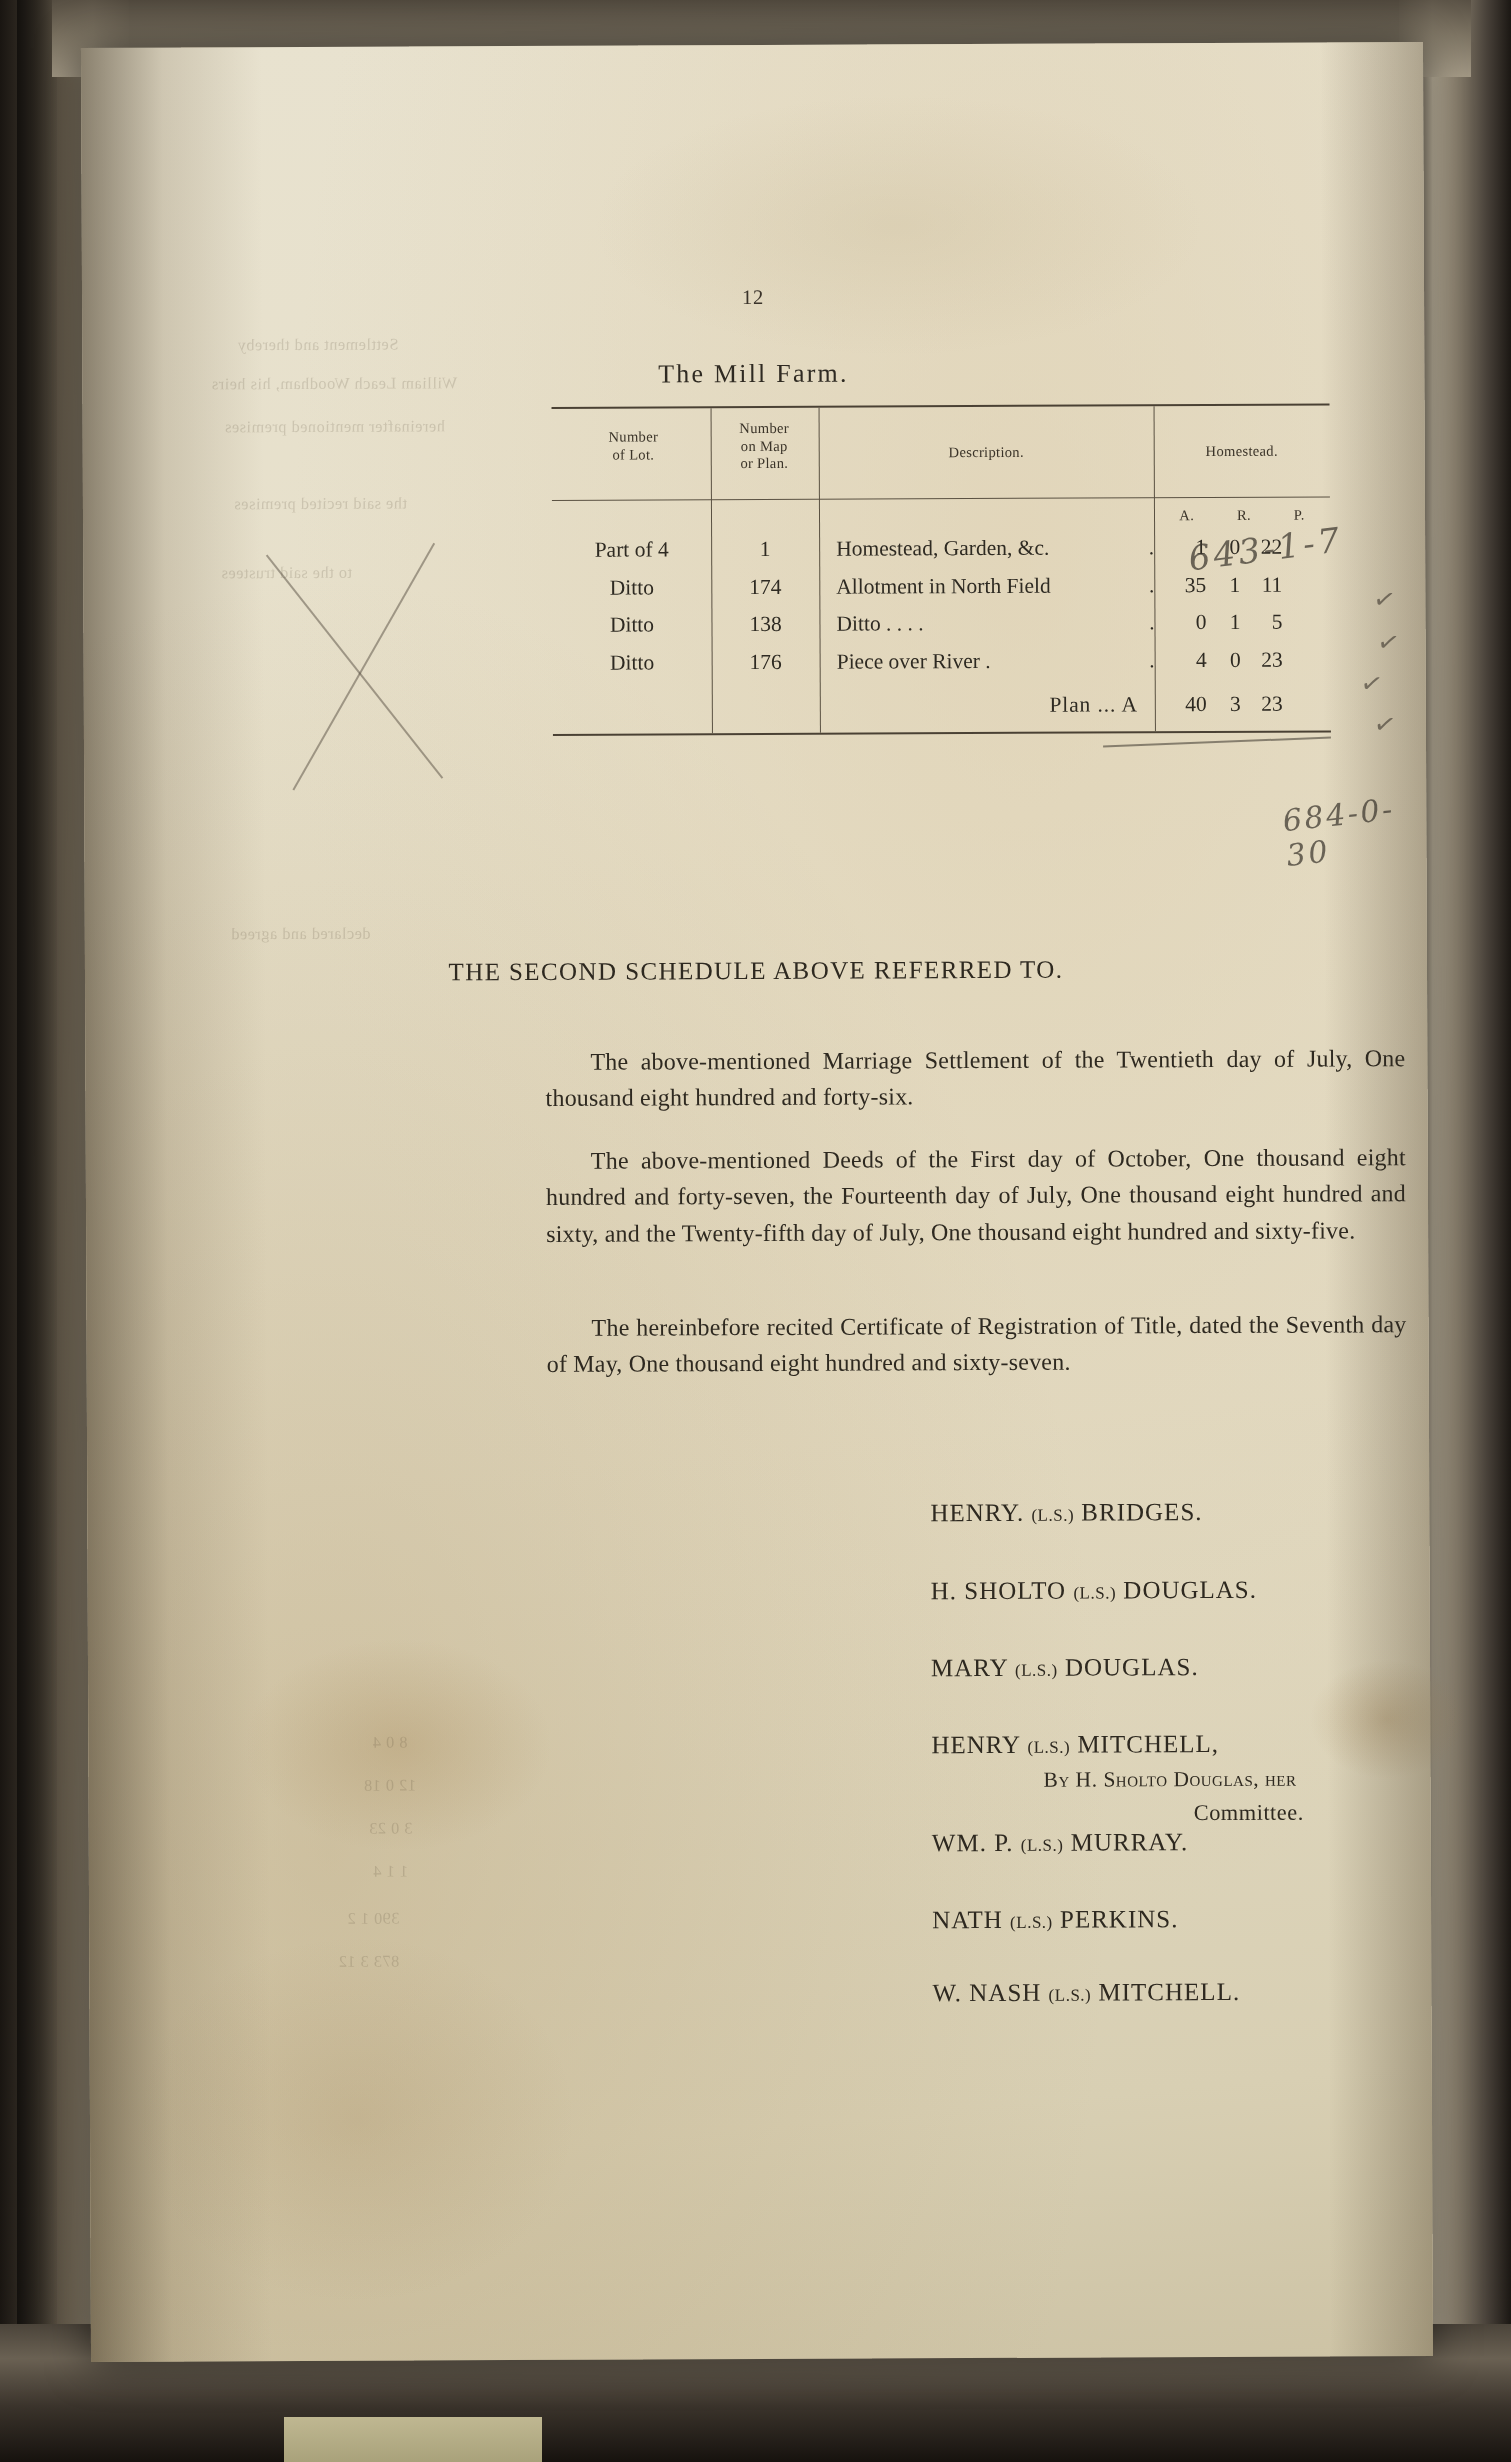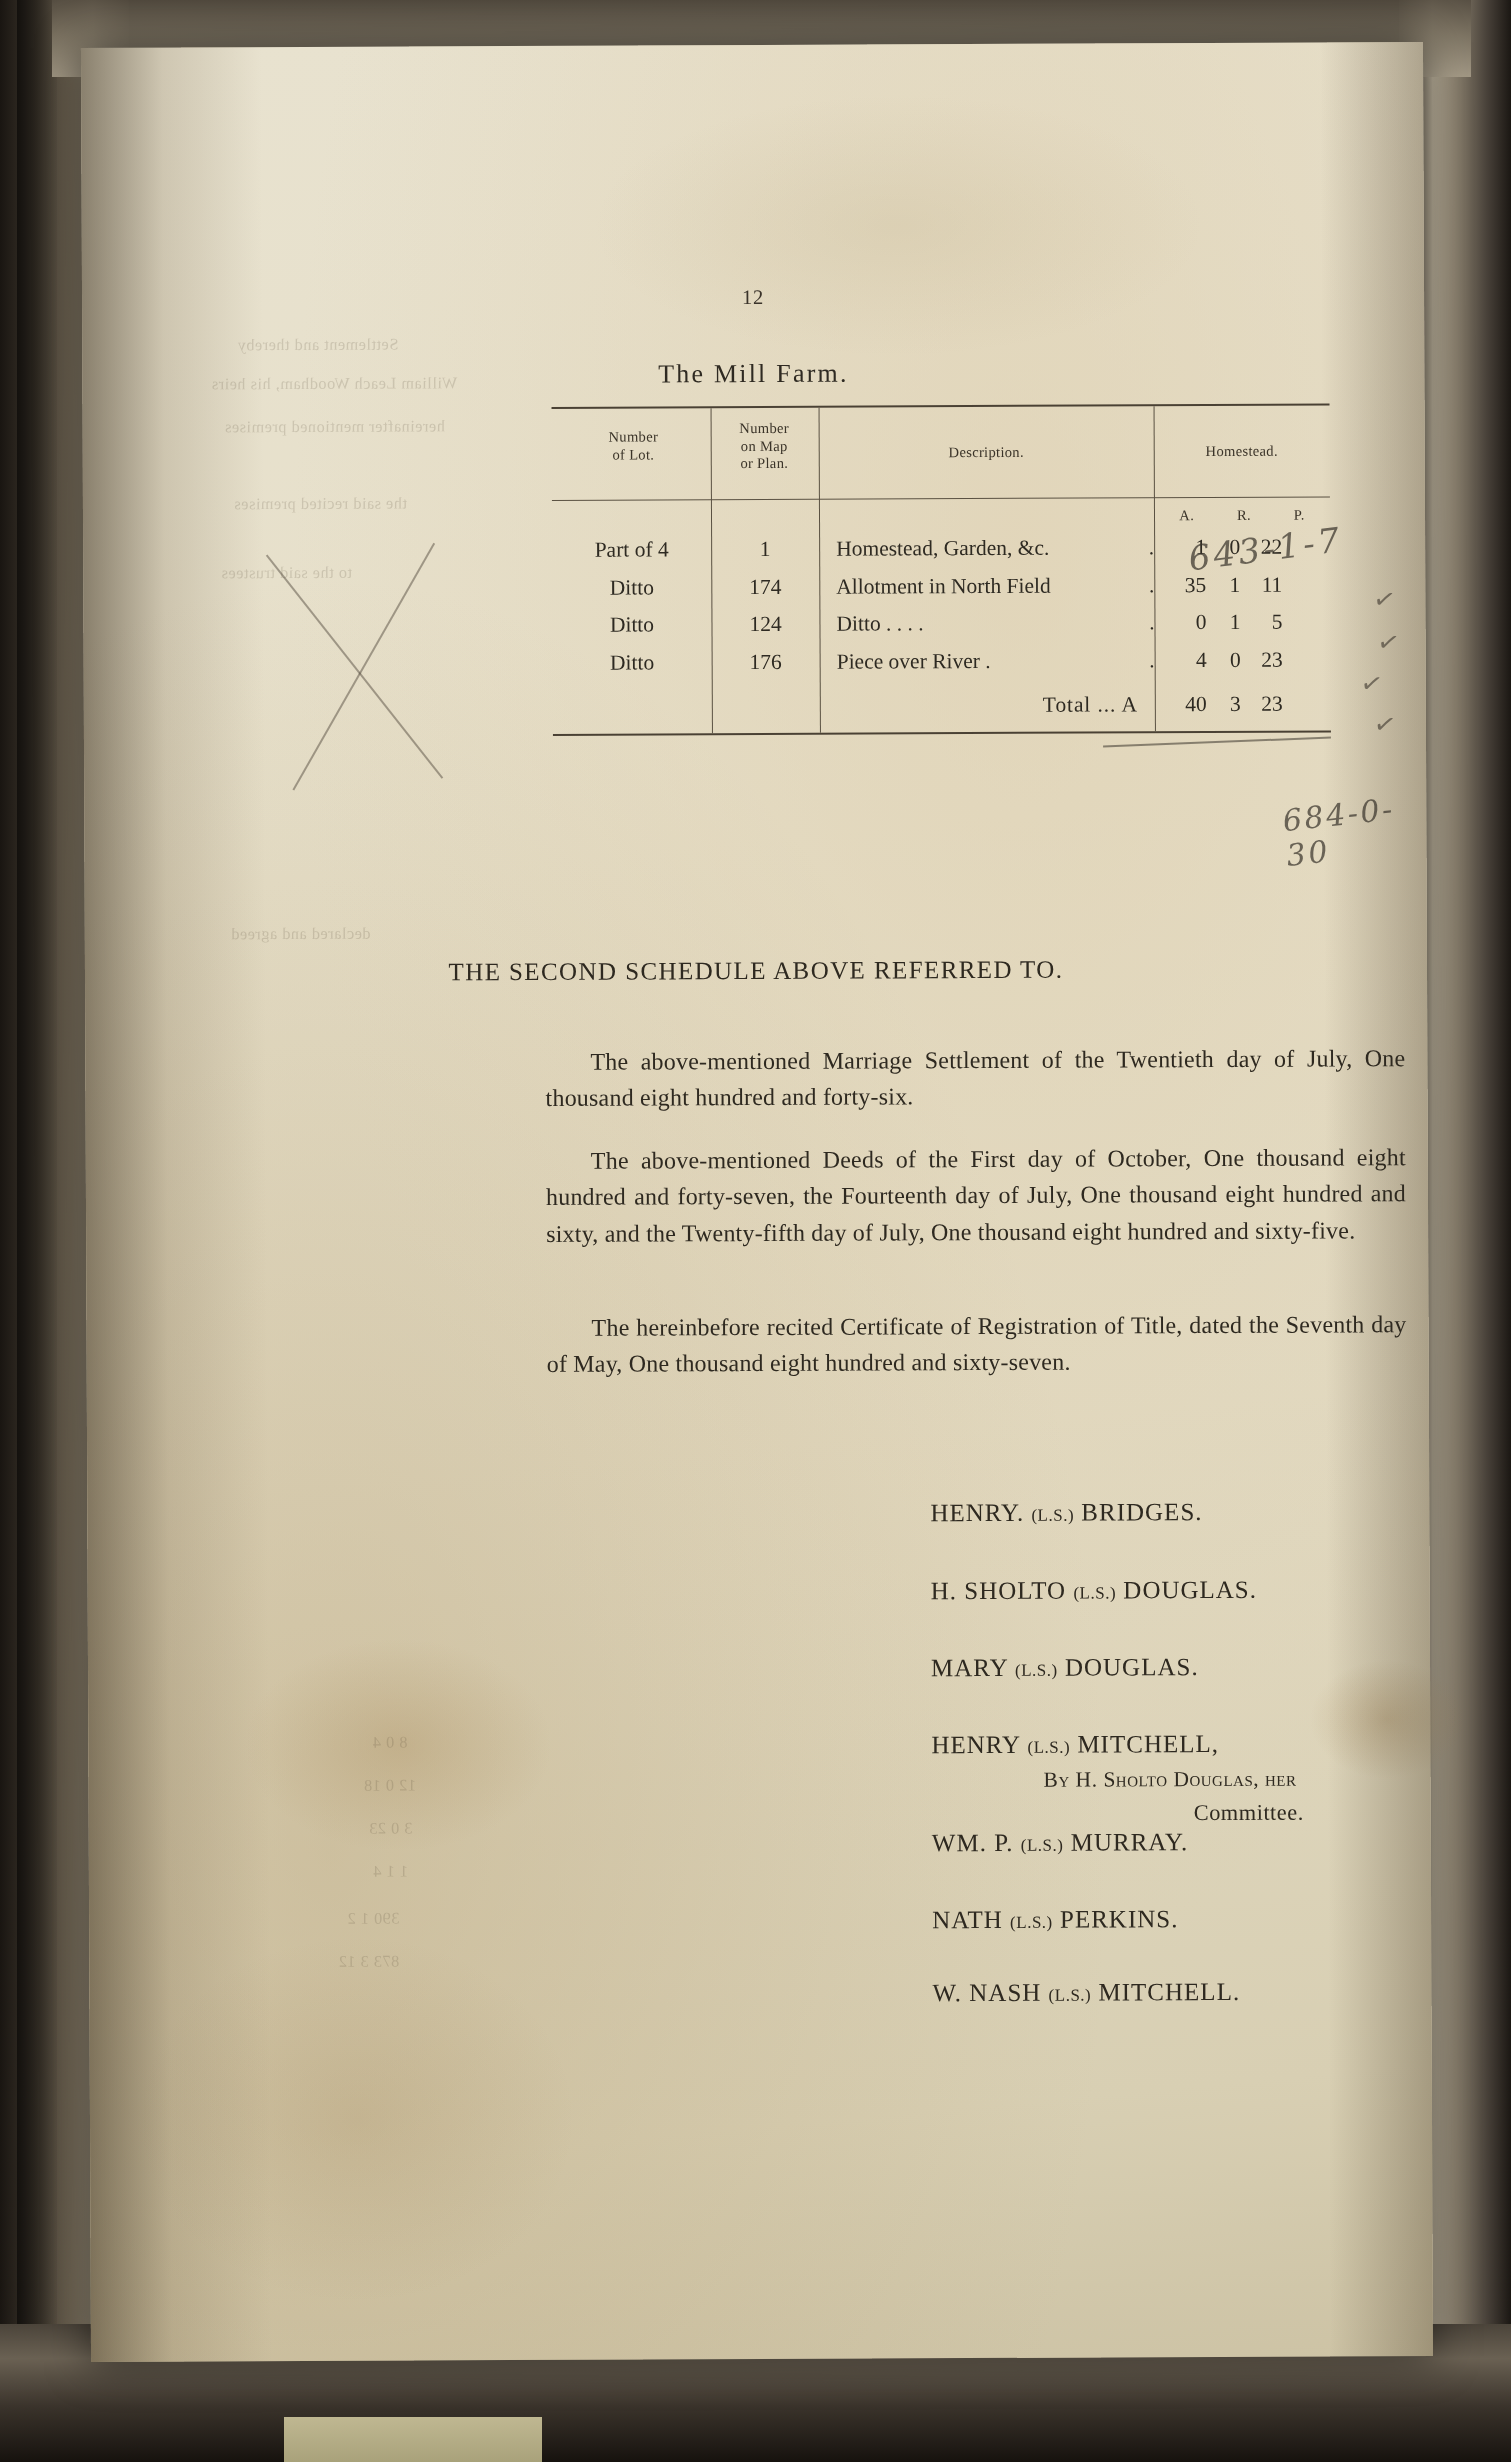--- a/index.html
+++ b/index.html
@@ -395,40 +395,40 @@
           <span class="c-map">174</span>
           <span class="c-desc">Allotment in North Field</span>
           <span class="c-dots">.</span>
           <span class="c-a">35</span>
           <span class="c-r">1</span>
           <span class="c-p">11</span>
         </div>
 
         <div class="row r3">
           <span class="c-lot">Ditto</span>
-          <span class="c-map">124</span>
+          <span class="c-map">138</span>
           <span class="c-desc">Ditto  .      .      .      .</span>
           <span class="c-dots">.</span>
           <span class="c-a">0</span>
           <span class="c-r">1</span>
           <span class="c-p">5</span>
         </div>
 
         <div class="row r4">
           <span class="c-lot">Ditto</span>
           <span class="c-map">176</span>
           <span class="c-desc">Piece over River   .</span>
           <span class="c-dots">.</span>
           <span class="c-a">4</span>
           <span class="c-r">0</span>
           <span class="c-p">23</span>
         </div>
 
         <div class="total-row">
-          <span class="t-label">Total  ...  A</span>
+          <span class="t-label">Plan  ...  A</span>
           <span class="t-a">40</span>
           <span class="t-r">3</span>
           <span class="t-p">23</span>
         </div>
       </div>
 
       <div class="pencil pencil-1">643-1-7</div>
       <div class="pencil pencil-2">684-0-30</div>
       <div class="tick" style="left:1290px; top:542px;">✓</div>
       <div class="tick" style="left:1294px; top:585px;">✓</div>

